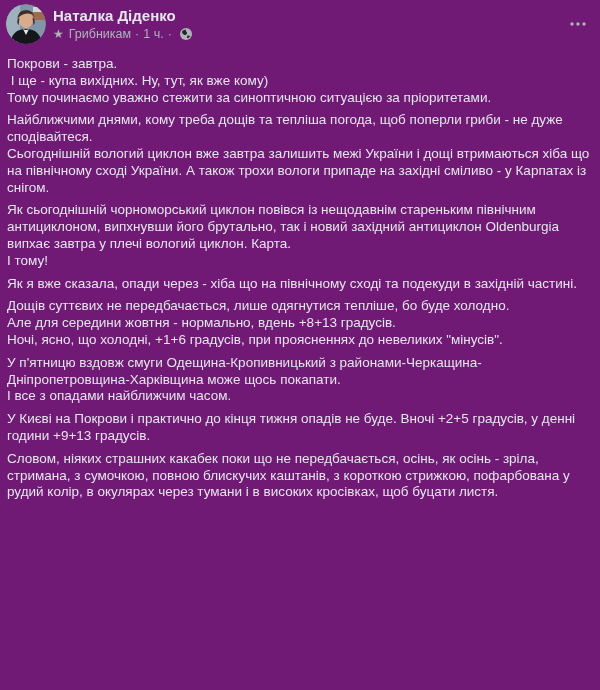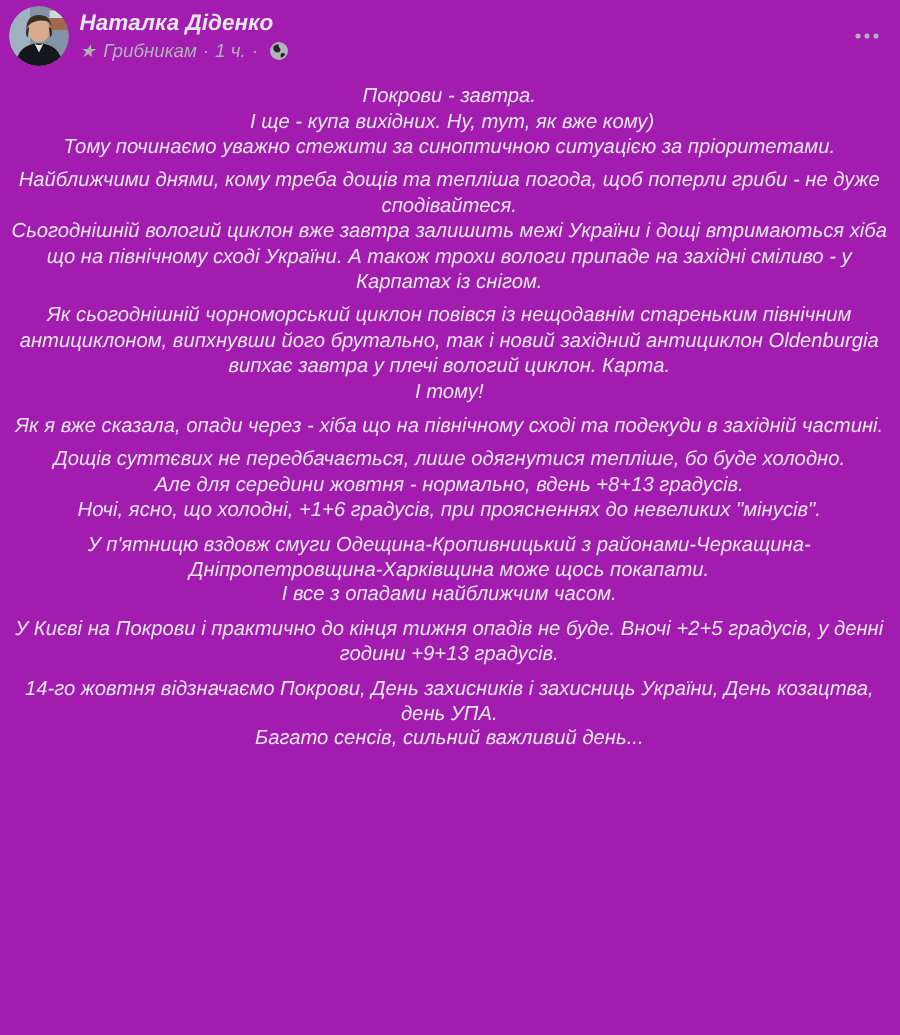--- a/index.html
+++ b/index.html
@@ -4,24 +4,23 @@
 <style>
   html, body { margin: 0; padding: 0; }
   body {
     width: 600px; height: 690px;
     background: #242526;
     font-family: "Liberation Sans", sans-serif;
     overflow: hidden;
   }
   .post-card {
     width: 600px; height: 690px;
-    background: #a21caf;
+    background: #701a75;
     box-sizing: border-box;
     overflow: hidden;
-    font-style: italic;
   }
   .post-header {
     display: flex;
     align-items: flex-start;
     padding: 4px 8px 0 6px;
     height: 44px;
     box-sizing: border-box;
   }
   .avatar {
     width: 40px; height: 40px;
@@ -75,21 +74,20 @@
   }
   .post-body {
     padding: 12px 8px 8px 7px;
     color: #e4e6eb;
     font-size: 13.5px;
     line-height: 16.8px;
   }
   .post-paragraph {
     white-space: pre-wrap;
     margin: 0 0 6px 0;
-    text-align: center;
   }
   .post-paragraph:last-child { margin-bottom: 0; }
 </style>
 </head>
 <body>
 
 <div class="post-card">
 
   <div class="post-header">
 
@@ -151,17 +149,16 @@
 Сьогоднішній вологий циклон вже завтра залишить межі України і дощі втримаються хіба що на північному сході України. А також трохи вологи припаде на західні сміливо - у Карпатах із снігом.</div>
     <div class="post-paragraph">Як сьогоднішній чорноморський циклон повівся із нещодавнім стареньким північним антициклоном, випхнувши його брутально, так і новий західний антициклон Oldenburgia випхає завтра у плечі вологий циклон. Карта.
 І тому!</div>
     <div class="post-paragraph">Як я вже сказала, опади через - хіба що на північному сході та подекуди в західній частині.</div>
     <div class="post-paragraph">Дощів суттєвих не передбачається, лише одягнутися тепліше, бо буде холодно.
 Але для середини жовтня - нормально, вдень +8+13 градусів.
 Ночі, ясно, що холодні, +1+6 градусів, при проясненнях до невеликих "мінусів".</div>
     <div class="post-paragraph">У п'ятницю вздовж смуги Одещина-Кропивницький з районами-Черкащина-Дніпропетровщина-Харківщина може щось покапати.
 І все з опадами найближчим часом.</div>
     <div class="post-paragraph">У Києві на Покрови і практично до кінця тижня опадів не буде. Вночі +2+5 градусів, у денні години +9+13 градусів.</div>
-    <div class="post-paragraph">14-го жовтня відзначаємо Покрови, День захисників і захисниць України, День козацтва, день УПА.
-Багато сенсів, сильний важливий день...</div>
+    <div class="post-paragraph">Словом, ніяких страшних какабек поки що не передбачається, осінь, як осінь - зріла, стримана, з сумочкою, повною блискучих каштанів, з короткою стрижкою, пофарбована у рудий колір, в окулярах через тумани і в високих кросівках, щоб буцати листя.</div>
   </div>
 
 </div>
 
 </body></html>

